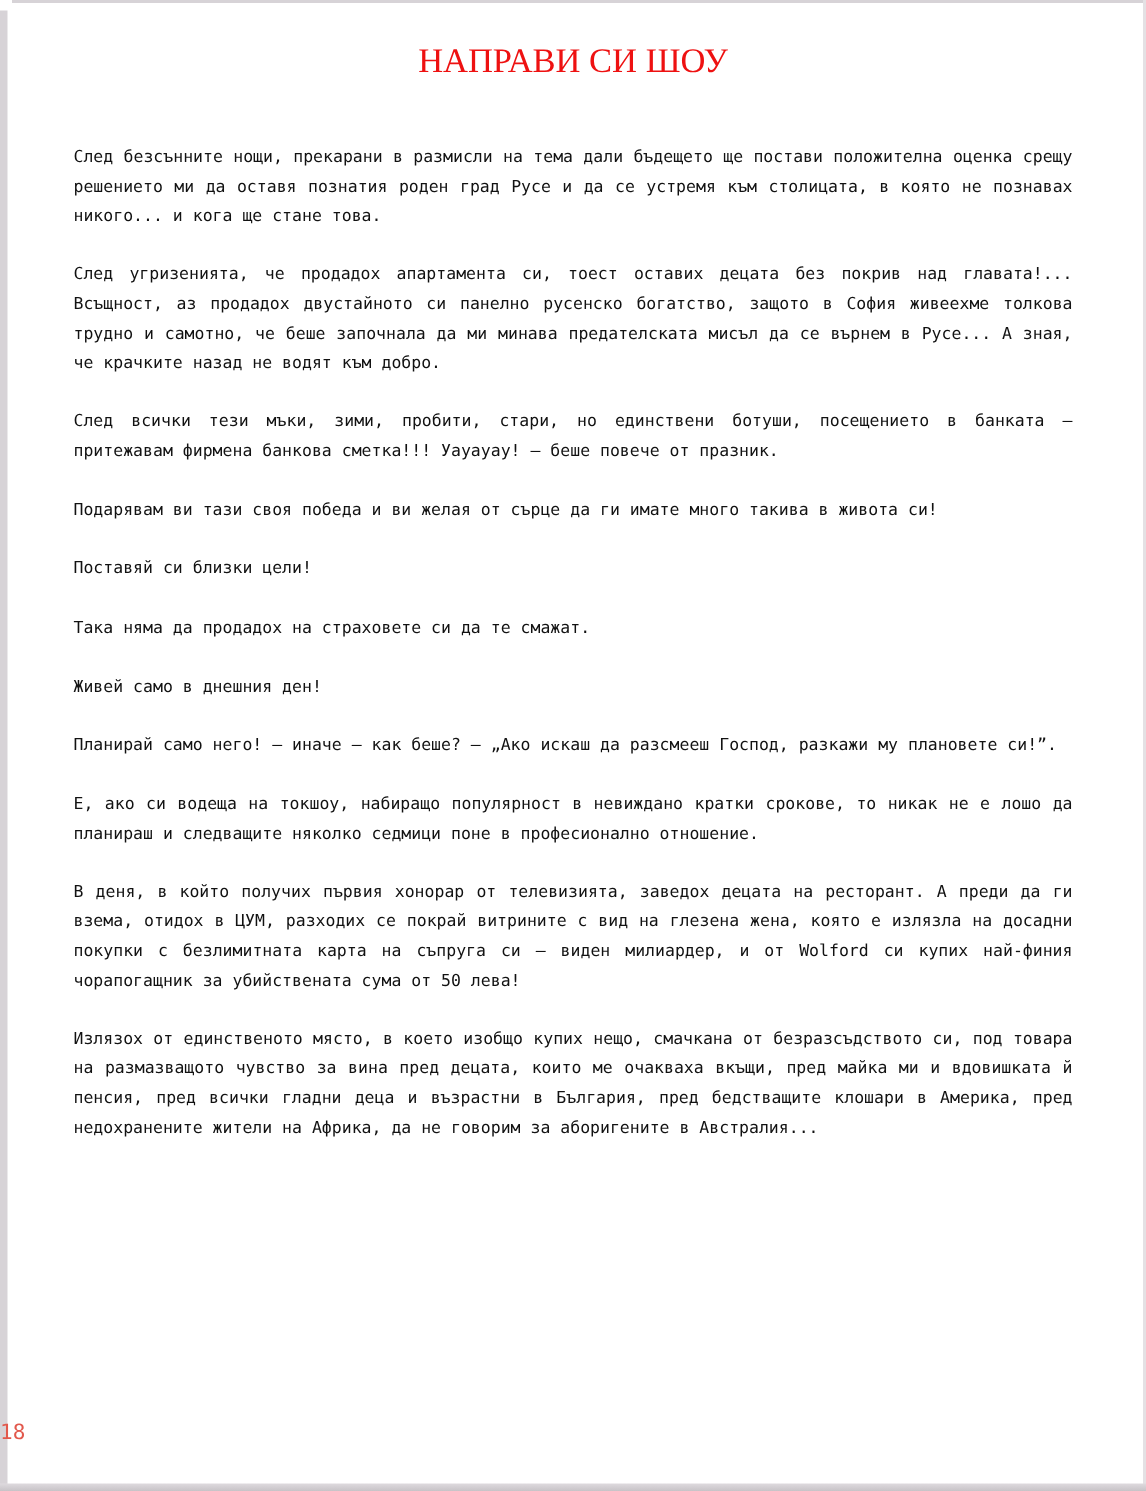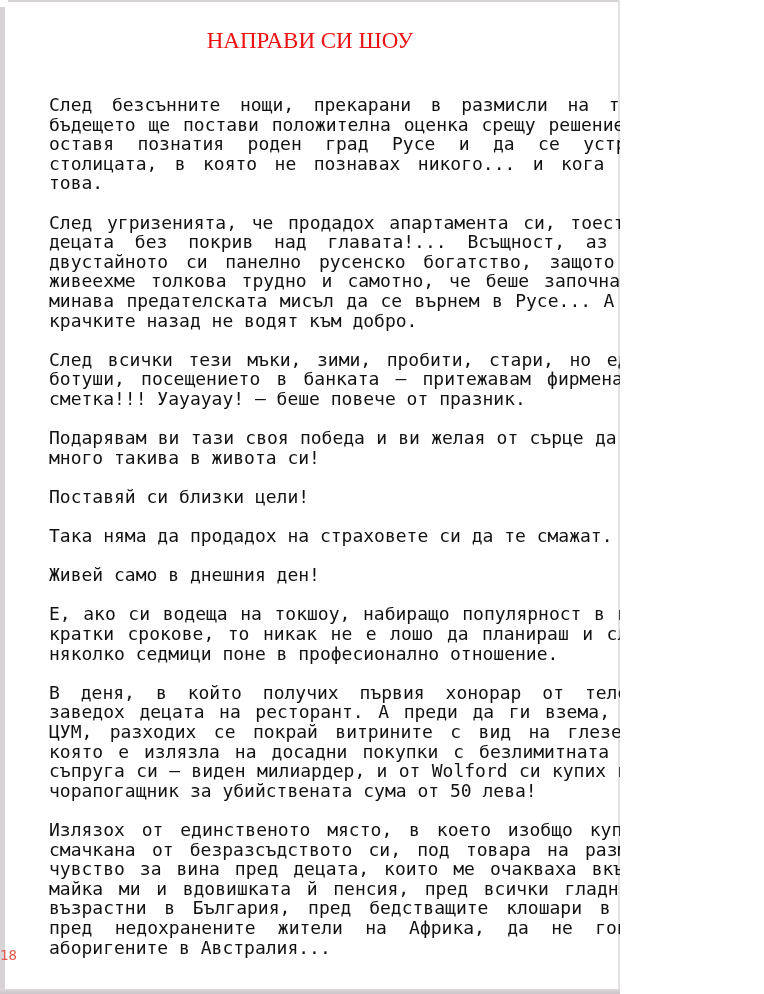--- a/index.html
+++ b/index.html
@@ -3,21 +3,21 @@
 <meta charset="utf-8">
 <style>
   html, body {
     margin: 0;
     padding: 0;
     background: #ffffff;
     font-family: "DejaVu Sans Mono", monospace;
   }
   .page {
     position: relative;
-    width: 620px;
+    width: 764px;
     height: 994px;
     background: #ffffff;
     overflow: hidden;
   }
   .edge-top {
     position: absolute; top: 0; left: 8px; right: 0;
     height: 2px; background: #d7d3d7;
   }
   .edge-left {
     position: absolute; top: 7px; left: 0; bottom: 0;
@@ -40,21 +40,21 @@
     font-family: "Liberation Serif", serif;
     font-weight: 400;
     font-size: 23px;
     line-height: 27px;
     color: var(--title-red, #ee1111);
   }
   .content {
     position: absolute;
     top: 95px; left: 49px;
     width: 666px;
-    font-size: 18px;
+    font-size: 11px;
     line-height: 19.6px;
     color: var(--body-ink, #121212);
     text-align: justify;
     text-align-last: left;
   }
   .content p {
     margin: 0 0 19.6px 0;
   }
   .page-number {
     position: absolute;
@@ -78,19 +78,20 @@
   <h1 class="title">НАПРАВИ СИ ШОУ</h1>
 
   <div class="content">
       <p>След безсънните нощи, прекарани в размисли на тема дали бъдещето ще постави положителна оценка срещу решението ми да оставя познатия роден град Русе и да се устремя към столицата, в която не познавах никого... и кога ще стане това.</p>
       <p>След угризенията, че продадох апартамента си, тоест оставих децата без покрив над главата!... Всъщност, аз продадох двустайното си панелно русенско богатство, защото в София живеехме толкова трудно и самотно, че беше започнала да ми минава предателската мисъл да се върнем в Русе... А зная, че крачките назад не водят към добро.</p>
       <p>След всички тези мъки, зими, пробити, стари, но единствени ботуши, посещението в банката – притежавам фирмена банкова сметка!!! Уауауау! – беше повече от празник.</p>
       <p>Подарявам ви тази своя победа и ви желая от сърце да ги имате много такива в живота си!</p>
       <p>Поставяй си близки цели!</p>
       <p>Така няма да продадох на страховете си да те смажат.</p>
       <p>Живей само в днешния ден!</p>
+      <p>Планирай само него! – иначе – как беше? – „Ако искаш да разсмееш Господ, разкажи му плановете си!”.</p>
       <p>Е, ако си водеща на токшоу, набиращо популярност в невиждано кратки срокове, то никак не е лошо да планираш и следващите няколко седмици поне в професионално отношение.</p>
       <p>В деня, в който получих първия хонорар от телевизията, заведох децата на ресторант. А преди да ги взема, отидох в ЦУМ, разходих се покрай витрините с вид на глезена жена, която е излязла на досадни покупки с безлимитната карта на съпруга си – виден милиардер, и от Wolford си купих най-финия чорапогащник за убийствената сума от 50 лева!</p>
       <p>Излязох от единственото място, в което изобщо купих нещо, смачкана от безразсъдството си, под товара на размазващото чувство за вина пред децата, които ме очакваха вкъщи, пред майка ми и вдовишката й пенсия, пред всички гладни деца и възрастни в България, пред бедстващите клошари в Америка, пред недохранените жители на Африка, да не говорим за аборигените в Австралия...</p>
     </div>
 
   <div class="page-number">18</div>
 </div>
 
 </body></html>

